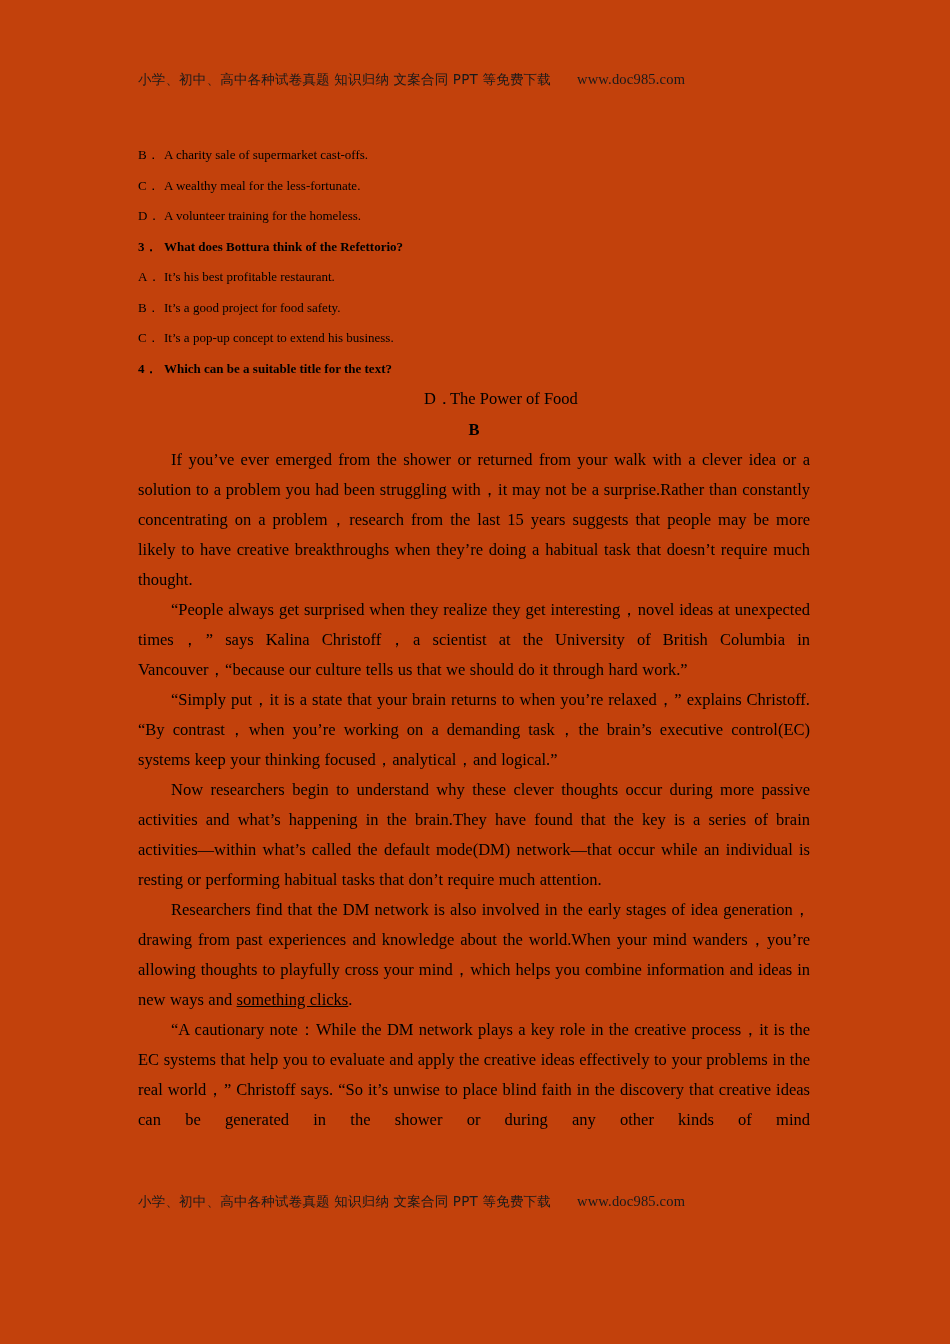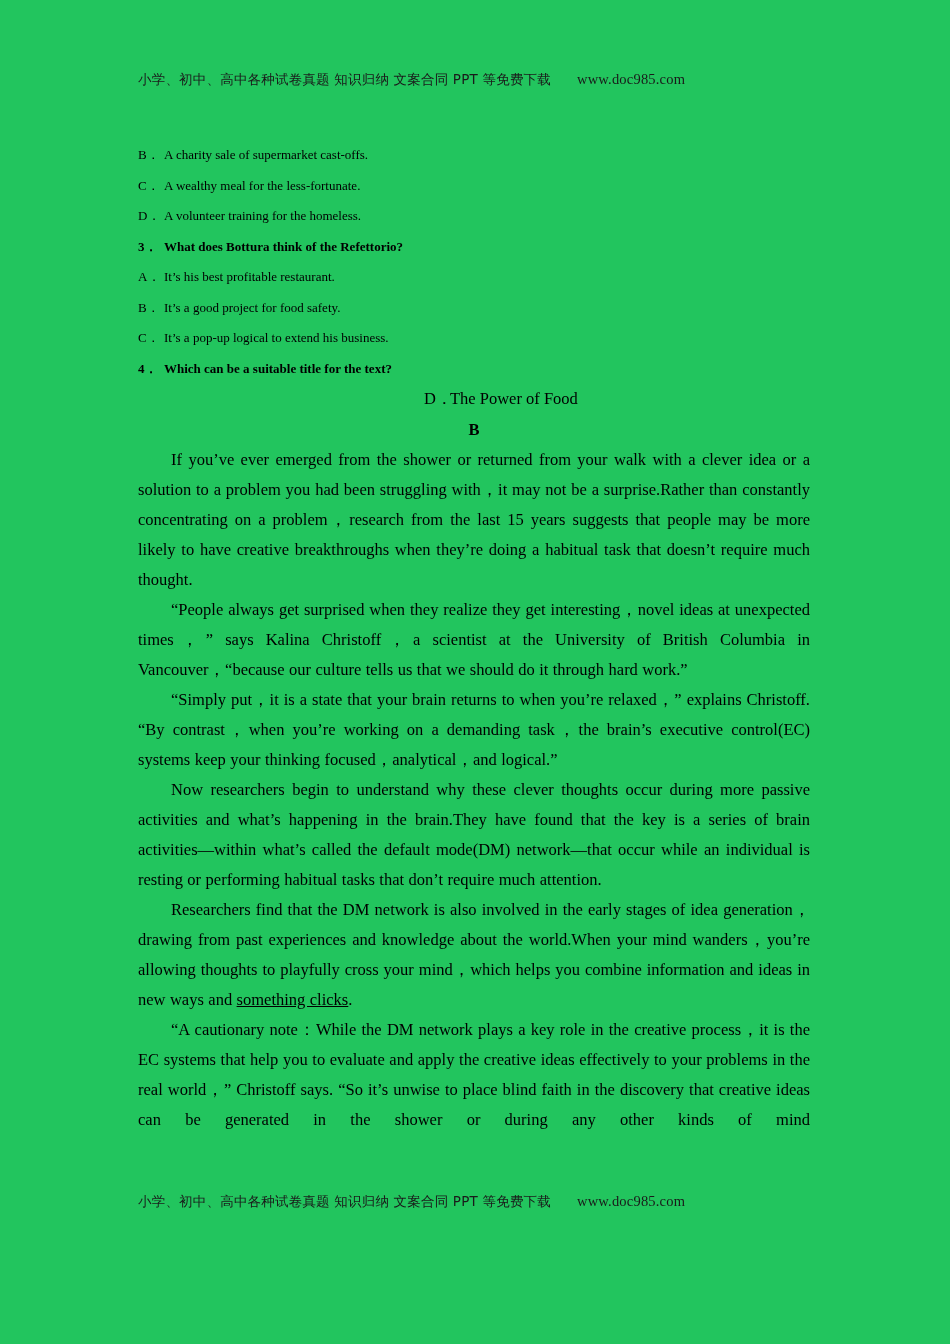--- a/index.html
+++ b/index.html
@@ -15,21 +15,21 @@
     color: #000000;
     overflow: hidden;
   }
 
   .page {
     position: absolute;
     left: 0;
     top: 0;
     width: 950px;
     height: 1344px;
-    background: #22c55e;
+    background: #c2410c;
   }
 
   
   .watermark {
     position: absolute;
     left: 138px;
     width: 672px;
     font-size: 14.5px;
     line-height: 1.4;
     color: #1a1a1a;
@@ -156,21 +156,21 @@
     <div class="q-stem">
       <span class="num">3．</span><span>What does Bottura think of the Refettorio?</span>
     </div>
     <div class="mc-line">
       <span class="lbl">A．</span><span>It’s his best profitable restaurant.</span>
     </div>
     <div class="mc-line">
       <span class="lbl">B．</span><span>It’s a good project for food safety.</span>
     </div>
     <div class="mc-line">
-      <span class="lbl">C．</span><span>It’s a pop-up logical to extend his business.</span>
+      <span class="lbl">C．</span><span>It’s a pop-up concept to extend his business.</span>
     </div>
 
     <div class="q-stem">
       <span class="num">4．</span><span>Which can be a suitable title for the text?</span>
     </div>
     <div class="mc-row">
       <span class="col-b"><span class="lbl">D．</span><span>The Power of Food</span></span>
     </div>
 
     <div class="section-letter">B</div>

